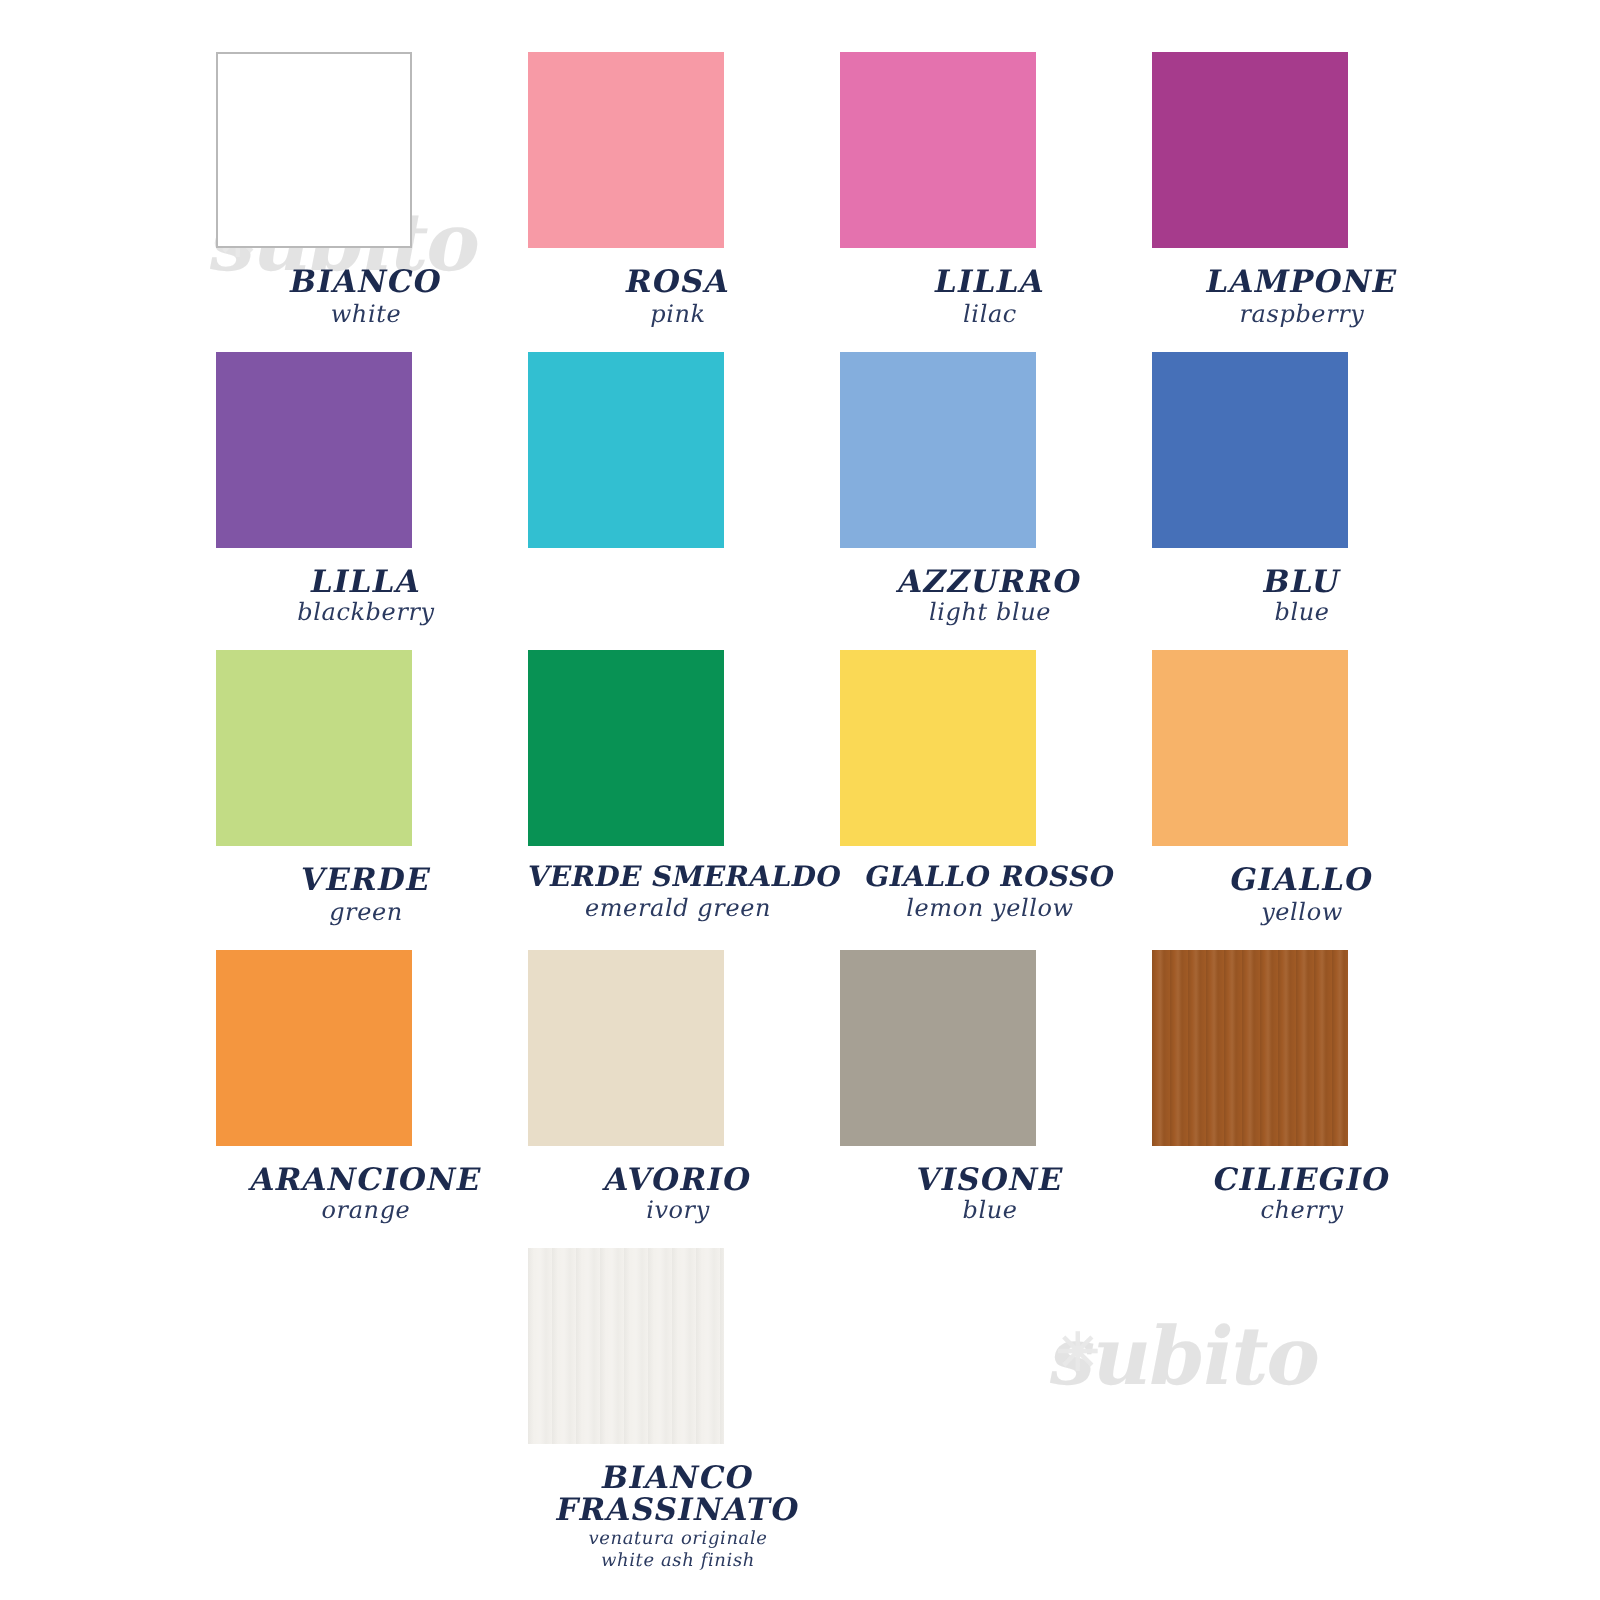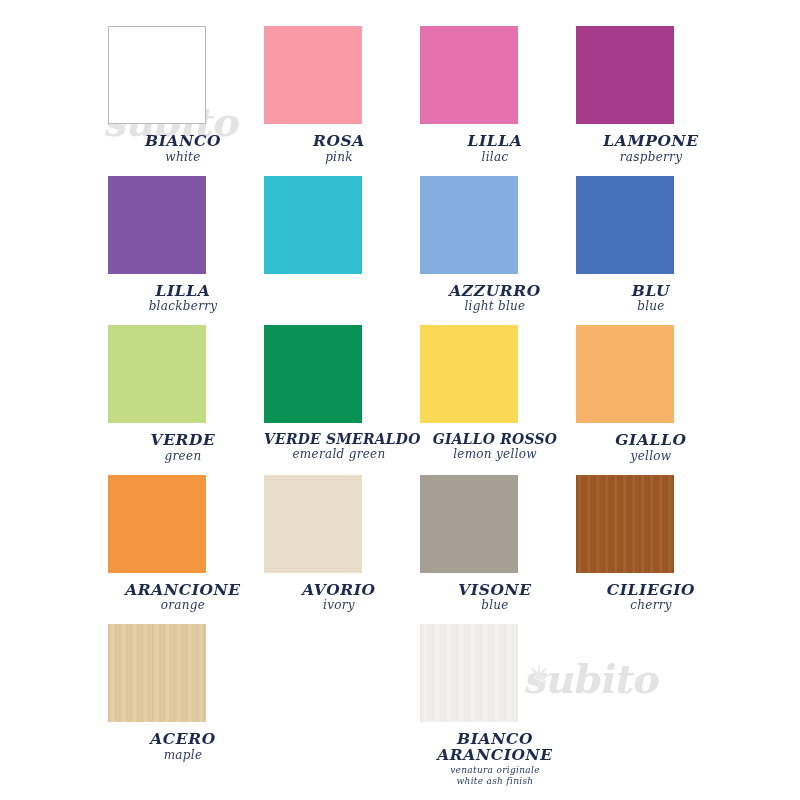--- a/index.html
+++ b/index.html
@@ -290,37 +290,28 @@
     <div class="cell">
       <div class="swatch" style="background: rgb(160, 90, 37);">
         <div class="grain"></div>
       </div>
       <div class="labels">
         <div class="name">CILIEGIO</div>
         <div class="sub">cherry</div>
       </div>
     </div>
 
-    <div class="cell">
-      <div class="swatch" style="background: rgb(227, 205, 162);">
-        <div class="grain soft"></div>
-      </div>
-      <div class="labels">
-        <div class="name">ACERO</div>
-        <div class="sub">maple</div>
-      </div>
-    </div>
 
     <div class="cell empty"></div>
 
     <div class="cell">
       <div class="swatch" style="background: rgb(243, 241, 237);">
         <div class="grain faint"></div>
       </div>
       <div class="labels">
-        <div class="name two-line">BIANCO ARANCIONE</div>
+        <div class="name two-line">BIANCO FRASSINATO</div>
         <div class="sub tiny">venatura originale</div>
         <div class="sub tiny">white ash finish</div>
       </div>
     </div>
 
   </div>
 </div>
 
 </body></html>

